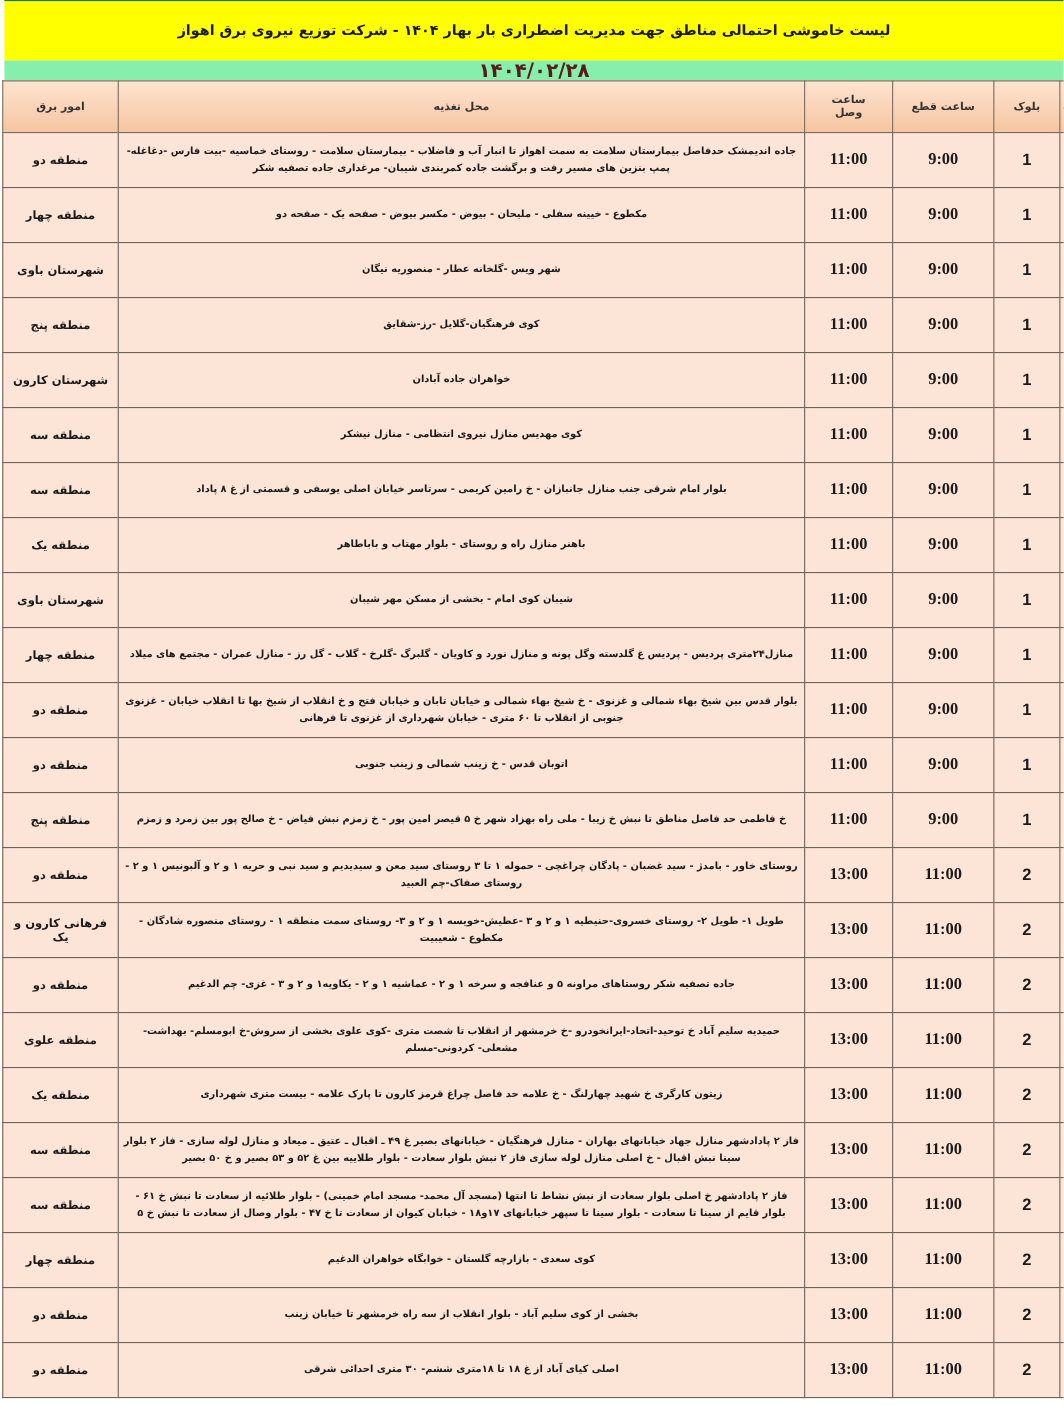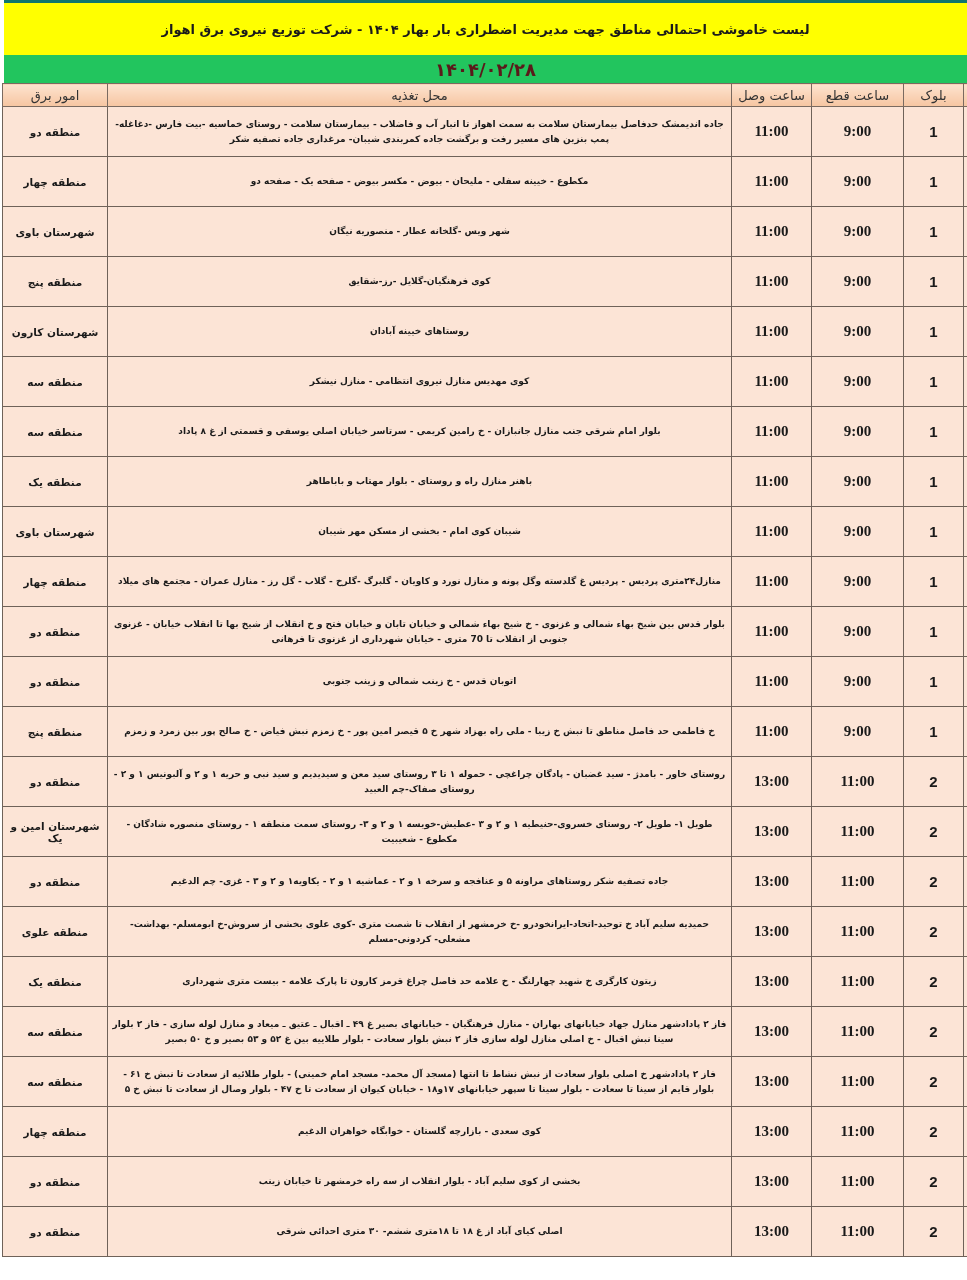--- a/index.html
+++ b/index.html
@@ -1,34 +1,34 @@
 <!DOCTYPE html>
 <html><head>
   <meta charset="utf-8">
   <style>
     html, body { margin: 0; padding: 0; background: #ffffff; }
     body { width: 967px; height: 1280px; overflow: hidden; font-family: "DejaVu Sans", sans-serif; }
     .page { width: 967px; position: relative; }
     .title-bar {
       height: 55px; background: #ffff00; display: flex; align-items: center; justify-content: center;
-      direction: rtl; font-size: 13px; font-weight: bold; color: #1a1a1a; border-top: 3px solid #0f766e;
+      direction: rtl; font-size: 13px; font-weight: bold; color: #1a1a1a; border-top: 1px solid #0f766e;
       box-sizing: border-box; margin-left: 4px;
     }
     .date-bar {
-      height: 28px; background: #22c55e; display: flex; align-items: center; justify-content: center;
+      height: 18px; background: #86efac; display: flex; align-items: center; justify-content: center;
       font-size: 18px; font-weight: bold; color: #5a1a1a; direction: rtl; margin-left: 4px;
     }
     table.sched {
       width: 963px; margin-left: 2px; border-collapse: collapse; table-layout: fixed; direction: rtl;
       background: #fce4d6;
     }
     table.sched th {
-      height: 22px; font-size: 13px; font-weight: normal; color: #333;
+      height: 22px; font-size: 10px; font-weight: bold; color: #333;
       background: linear-gradient(to bottom, #fde3cf 0%, #f6c5a1 100%);
-      border: 1px solid #7a6a60; padding: 0;
+      border: 1px solid #7a6a60; padding: 12px;
     }
     table.sched td {
       height: 50px; border: 1px solid #6f6259; text-align: center; vertical-align: middle;
       padding: 0 4px; color: #1a1a1a; box-sizing: border-box;
     }
     td.c-idx { font-size: 10px; }
     td.c-blk { font-size: 15px; font-weight: bold; font-family: "Liberation Sans", sans-serif; }
     td.c-time { font-size: 15px; font-weight: bold; font-family: Liberation Serif, serif; direction: ltr; }
     td.c-loc { font-size: 9px; font-weight: bold; line-height: 1.6; }
     td.c-dept { font-size: 10.5px; font-weight: bold; }
@@ -90,21 +90,21 @@
           <td class="c-time">9:00</td>
           <td class="c-time">11:00</td>
           <td class="c-loc">کوی فرهنگیان-گلایل -رز-شقایق</td>
           <td class="c-dept">منطقه پنج</td>
         </tr>
         <tr>
           <td class="c-idx">۵</td>
           <td class="c-blk">1</td>
           <td class="c-time">9:00</td>
           <td class="c-time">11:00</td>
-          <td class="c-loc">روستاهای خیینه آبادان</td>
+          <td class="c-loc">خواهران جاده آبادان</td>
           <td class="c-dept">شهرستان کارون</td>
         </tr>
         <tr>
           <td class="c-idx">۶</td>
           <td class="c-blk">1</td>
           <td class="c-time">9:00</td>
           <td class="c-time">11:00</td>
           <td class="c-loc">کوی مهدیس منازل نیروی انتظامی - منازل نیشکر</td>
           <td class="c-dept">منطقه سه</td>
         </tr>
@@ -138,21 +138,21 @@
           <td class="c-time">9:00</td>
           <td class="c-time">11:00</td>
           <td class="c-loc">منازل۲۴متری پردیس - پردیس غ گلدسته وگل پونه و منازل نورد و کاویان - گلبرگ -گلرخ - گلاب - گل رز - منازل عمران - مجتمع های میلاد</td>
           <td class="c-dept">منطقه چهار</td>
         </tr>
         <tr>
           <td class="c-idx">۱۱</td>
           <td class="c-blk">1</td>
           <td class="c-time">9:00</td>
           <td class="c-time">11:00</td>
-          <td class="c-loc">بلوار قدس بین شیخ بهاء شمالی و غزنوی - خ شیخ بهاء شمالی و خیابان تابان و خیابان فتح و خ انقلاب از شیخ بها تا انقلاب خیابان - غزنوی جنوبی از انقلاب تا 70 متری - خیابان شهرداری از غزنوی تا فرهانی</td>
+          <td class="c-loc">بلوار قدس بین شیخ بهاء شمالی و غزنوی - خ شیخ بهاء شمالی و خیابان تابان و خیابان فتح و خ انقلاب از شیخ بها تا انقلاب خیابان - غزنوی جنوبی از انقلاب تا ۶۰ متری - خیابان شهرداری از غزنوی تا فرهانی</td>
           <td class="c-dept">منطقه دو</td>
         </tr>
         <tr>
           <td class="c-idx">۱۲</td>
           <td class="c-blk">1</td>
           <td class="c-time">9:00</td>
           <td class="c-time">11:00</td>
           <td class="c-loc">اتوبان قدس - خ زینب شمالی و زینب جنوبی</td>
           <td class="c-dept">منطقه دو</td>
         </tr>
@@ -171,21 +171,21 @@
           <td class="c-time">13:00</td>
           <td class="c-loc">روستای خاور - بامدژ - سید غضبان - پادگان چراغچی - حموله ۱ تا ۳ روستای سید معن و سیدیدیم و سید نبی و حریه ۱ و ۲ و آلبونیس ۱ و ۲ - روستای صفاک-چم العبید</td>
           <td class="c-dept">منطقه دو</td>
         </tr>
         <tr>
           <td class="c-idx">۱۵</td>
           <td class="c-blk">2</td>
           <td class="c-time">11:00</td>
           <td class="c-time">13:00</td>
           <td class="c-loc">طویل ۱- طویل ۲- روستای خسروی-حنیطیه ۱ و ۲ و ۳ -عطیش-خویسه ۱ و ۲ و ۳- روستای سمت منطقه ۱ - روستای منصوره شادگان - مکطوع - شعیبیت</td>
-          <td class="c-dept">شهرستان امین و یک</td>
+          <td class="c-dept">فرهانی کارون و یک</td>
         </tr>
         <tr>
           <td class="c-idx">۱۶</td>
           <td class="c-blk">2</td>
           <td class="c-time">11:00</td>
           <td class="c-time">13:00</td>
           <td class="c-loc">جاده تصفیه شکر روستاهای مراونه ۵ و عنافجه و سرخه ۱ و ۲ - عماشیه ۱ و ۲ - یکاویه۱ و ۲ و ۳ - غزی- چم الدغیم</td>
           <td class="c-dept">منطقه دو</td>
         </tr>
         <tr>

